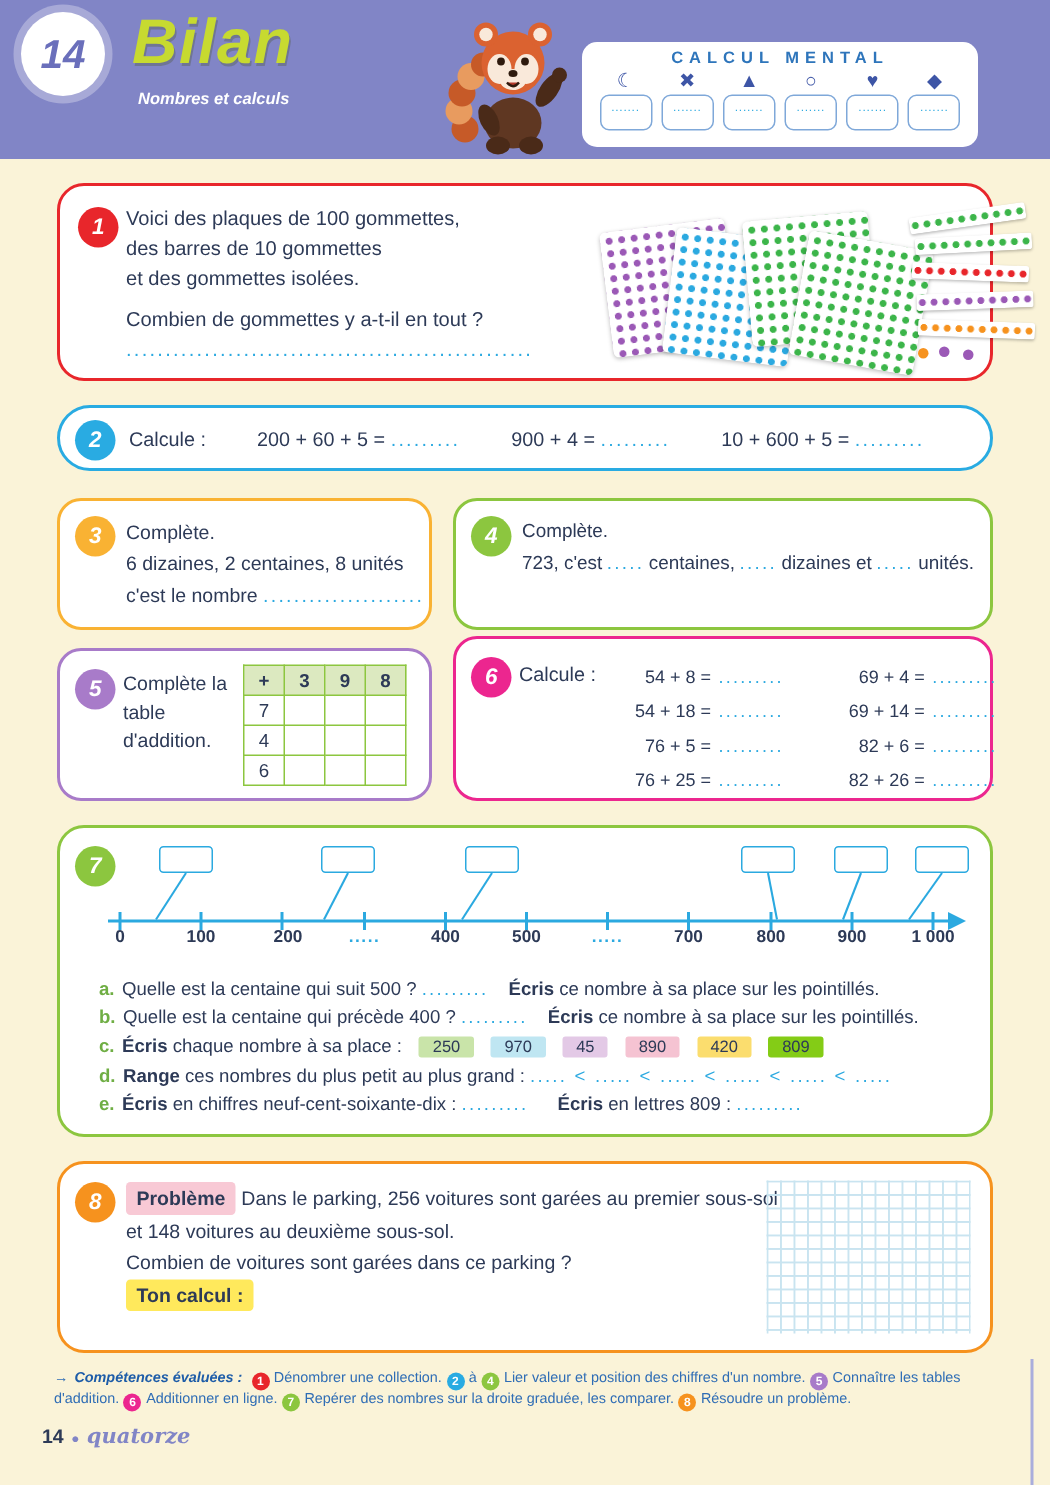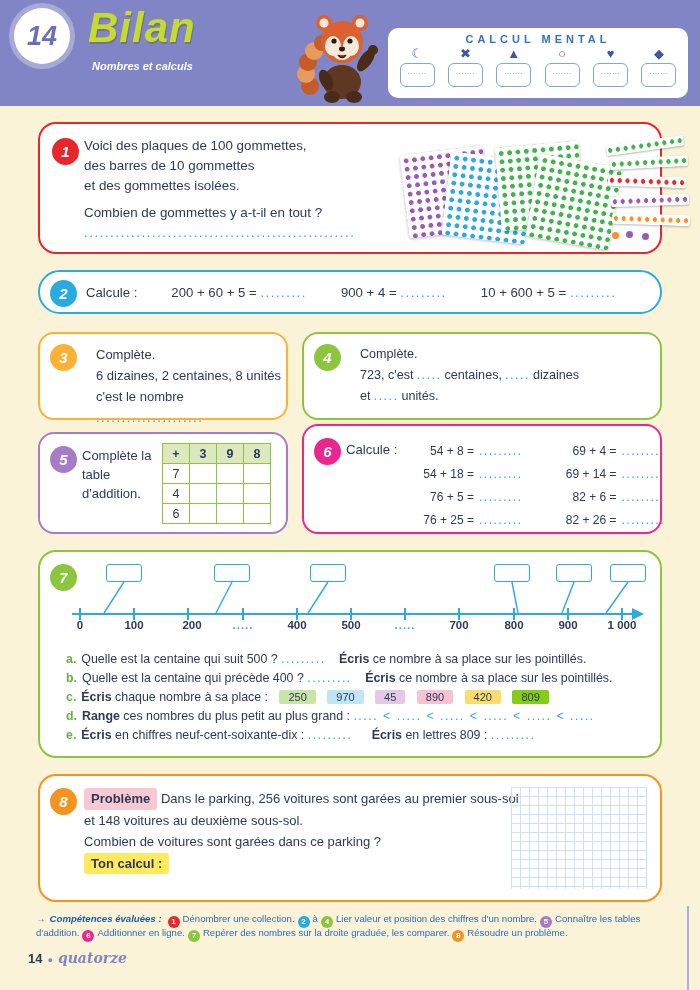--- a/index.html
+++ b/index.html
@@ -9,21 +9,21 @@
   
   .band { position:absolute; left:0; top:0; width:700px; height:106px; background:#8185C6; }
   .lesson-badge { position:absolute; left:14px; top:8px; width:56px; height:56px; border-radius:50%;
     background:#fff; box-shadow:0 0 0 5px rgba(255,255,255,.3);
     display:flex; align-items:center; justify-content:center;
     font-size:27px; font-weight:bold; font-style:italic; color:#6A6FBB; }
   .main-title { position:absolute; left:88px; top:4px; font-size:42px; font-weight:bold; font-style:italic;
     color:#C7DA30; letter-spacing:1px; text-shadow:1px 2px 0 rgba(60,70,0,.25); }
   .sub-title { position:absolute; left:92px; top:60px; font-size:11px; font-weight:bold; font-style:italic; color:#fff; }
   .mascot { position:absolute; left:296px; top:8px; }
-  .cm-panel { position:absolute; left:388px; top:28px; width:300px; height:70px; background:#fff; border-radius:10px; padding:5px 8px 4px; }
+  .cm-panel { position:absolute; left:388px; top:28px; width:264px; height:70px; background:#fff; border-radius:10px; padding:5px 8px 4px; }
   .cm-title { text-align:center; color:#2E75BB; font-weight:bold; font-size:11px; letter-spacing:4px; }
   .cm-row { display:flex; justify-content:space-between; margin-top:1px; padding:0 3px; }
   .cm-item { display:flex; flex-direction:column; align-items:center; width:36px; }
   .cm-symbol { color:#3D55A6; font-size:13px; line-height:15px; height:15px; }
   .cm-box { width:35px; height:24px; border:1.5px solid #7FA8D9; border-radius:6px; margin-top:2px;
     font-size:8px; color:#2BA9E0; text-align:center; line-height:10px; padding-top:3px; overflow:hidden; letter-spacing:.5px; }
 
   
   .ex { position:absolute; background:#fff; border:2.5px solid #999; }
   .badge { position:absolute; width:27px; height:27px; border-radius:50%; color:#fff; font-weight:bold;
@@ -42,21 +42,21 @@
   .bar { position:absolute; width:78px; height:11px; background-color:#fff; border-radius:2px;
     box-shadow:0 1px 2px rgba(0,0,0,.25);
     background-image:radial-gradient(circle at 3.9px 5.5px, var(--c) 2.1px, transparent 2.5px);
     background-size:7.8px 11px; }
   .gommette { position:absolute; width:7px; height:7px; border-radius:50%; }
 
   
   .ex2-row { position:absolute; left:46px; top:0; height:100%; display:flex; align-items:center; gap:34px; font-size:13.2px; }
 
   
-  .pad-text { position:absolute; left:56px; top:10px; font-size:13px; line-height:21px; }
+  .pad-text { position:absolute; left:44px; top:10px; font-size:13px; line-height:21px; }
   .ex4-line span { margin-right:3px; }
 
   
   .ex5-caption { position:absolute; left:42px; top:12px; width:76px; font-size:13px; line-height:19px; }
   .add-table { position:absolute; left:122px; top:9px; border-collapse:collapse; }
   .add-table td { width:27px; height:20px; border:1.5px solid #8CC63F; text-align:center; font-size:12.5px; color:#2D3A57; }
   .add-table tr:first-child td { background:#DCE9C0; font-weight:bold; }
 
   
   .ex6-label { position:absolute; left:42px; top:16px; font-size:13.2px; }

